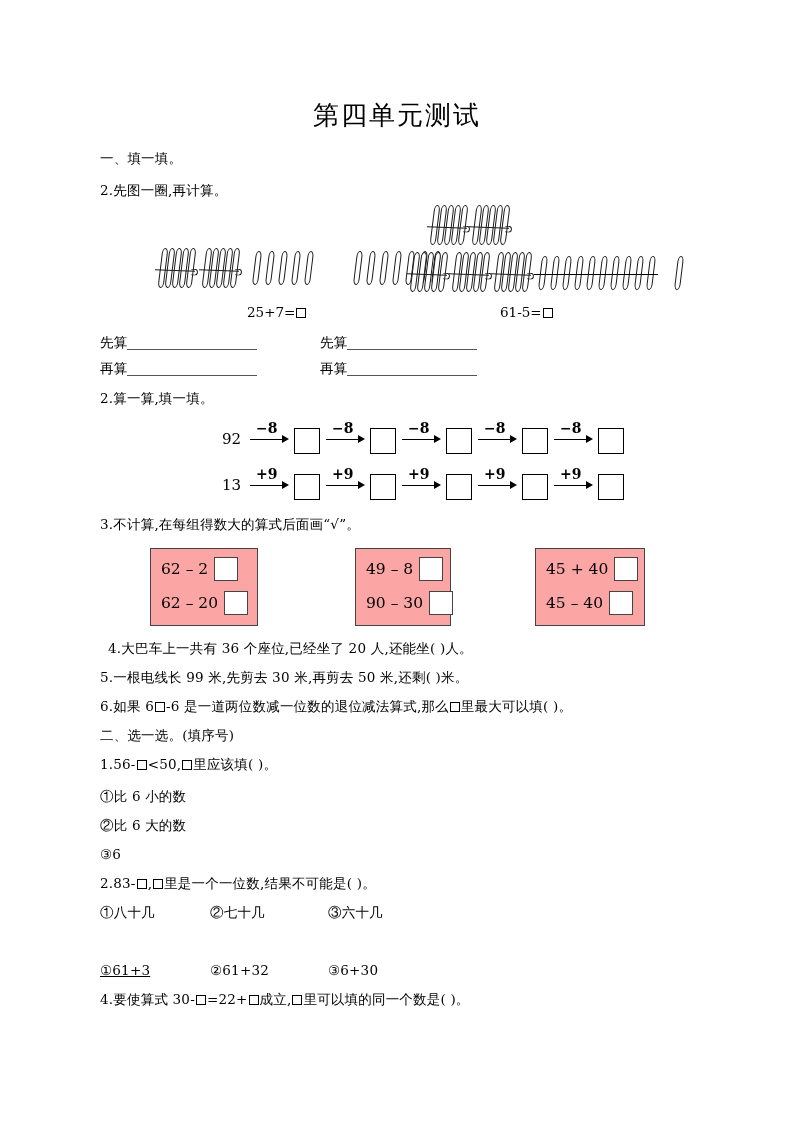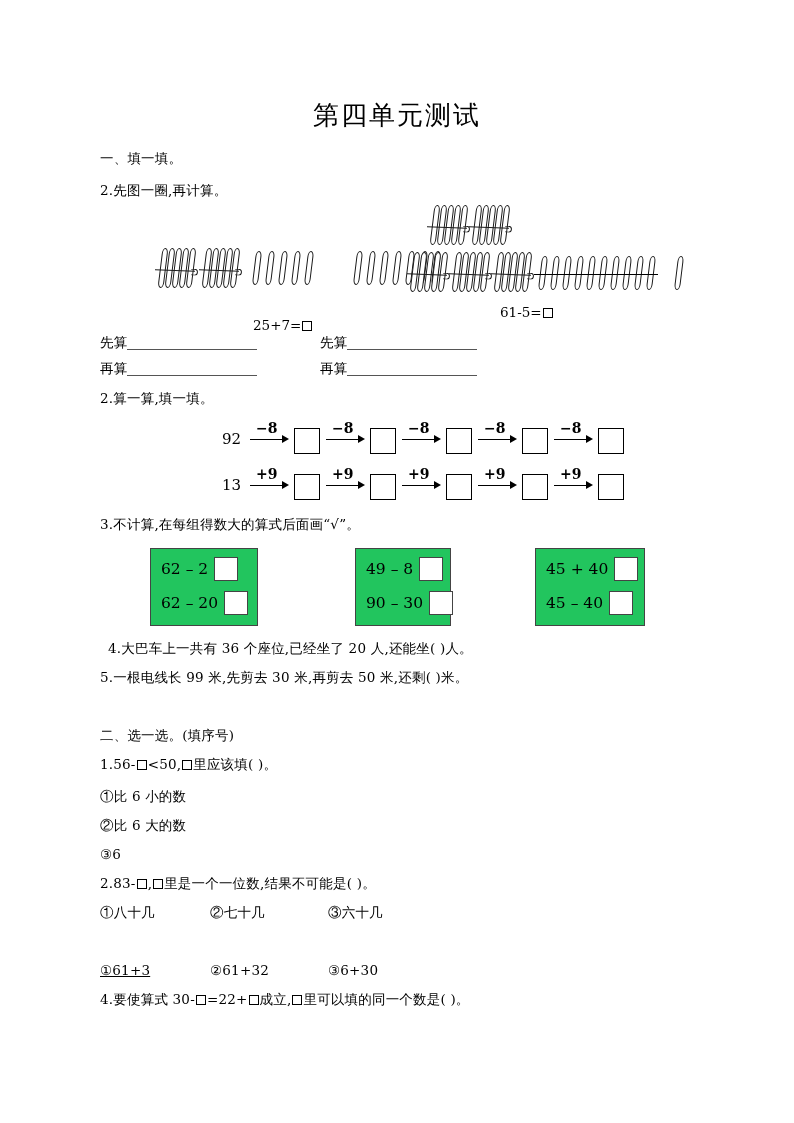--- a/index.html
+++ b/index.html
@@ -153,21 +153,21 @@
     border: 1.3px solid #000;
     box-sizing: border-box;
     background: #fff;
   }
 
   
   .grpbox {
     position: absolute;
     border: 1.3px solid #444;
     box-sizing: border-box;
-    background: #22c55e;
+    background: #fca5a5;
   }
   .grprow {
     position: absolute;
     display: flex;
     align-items: center;
     font-size: 15.5px;
     font-family: "DejaVu Serif", "Liberation Serif", serif;
   }
   .grprow .expr { white-space: nowrap; }
   .chk {
@@ -221,21 +221,21 @@
     <div>
       <div class="stick" style="left:197px; top:3px;"></div>
       <div class="stick" style="left:210px; top:3px;"></div>
       <div class="stick" style="left:223px; top:3px;"></div>
       <div class="stick" style="left:236px; top:3px;"></div>
       <div class="stick" style="left:249px; top:3px;"></div>
       <div class="stick" style="left:262px; top:3px;"></div>
       <div class="stick" style="left:275px; top:3px;"></div>
     </div>
   </div>
-  <div class="eqlabel" style="left:253px; top:304px;margin-top:13px;">
+  <div class="eqlabel" style="left:247px; top:304px;">
     <span>25+7=</span><span class="sq"></span>
   </div>
 
   <div class="illus" style="left:428px; top:205px;">
 
     <div class="bundle" style="left:2px; top:0px;">
       <div class="stick" style="left:2px; top:0;"></div>
       <div class="stick" style="left:9px; top:0;"></div>
       <div class="stick" style="left:16px; top:0;"></div>
       <div class="stick" style="left:23px; top:0;"></div>
@@ -409,20 +409,23 @@
       <span class="chk"></span>
     </div>
     <div class="grprow" style="left:10px; top:42px;">
       <span class="expr">45 – 40</span>
       <span class="chk"></span>
     </div>
   </div>
 
   <div class="ln" style="top:640px;margin-left:8px;">4.大巴车上一共有 36 个座位,已经坐了 20 人,还能坐(      )人。</div>
   <div class="ln" style="top:669px;">5.一根电线长 99 米,先剪去 30 米,再剪去 50 米,还剩(      )米。</div>
+  <div class="ln" style="top:698px;">
+    <span>6.如果 6</span><span class="sq"></span><span>-6 是一道两位数减一位数的退位减法算式,那么</span><span class="sq"></span><span>里最大可以填(      )。</span>
+  </div>
 
   <div class="ln" style="top:727px;">二、选一选。(填序号)</div>
 
   <div class="ln" style="top:756px;">
     <span>1.56-</span><span class="sq"></span><span>&lt;50,</span><span class="sq"></span><span>里应该填(      )。</span>
   </div>
   <div class="ln" style="top:788px;">①比 6 小的数</div>
   <div class="ln" style="top:817px;">②比 6 大的数</div>
   <div class="ln" style="top:846px;">③6</div>
 

